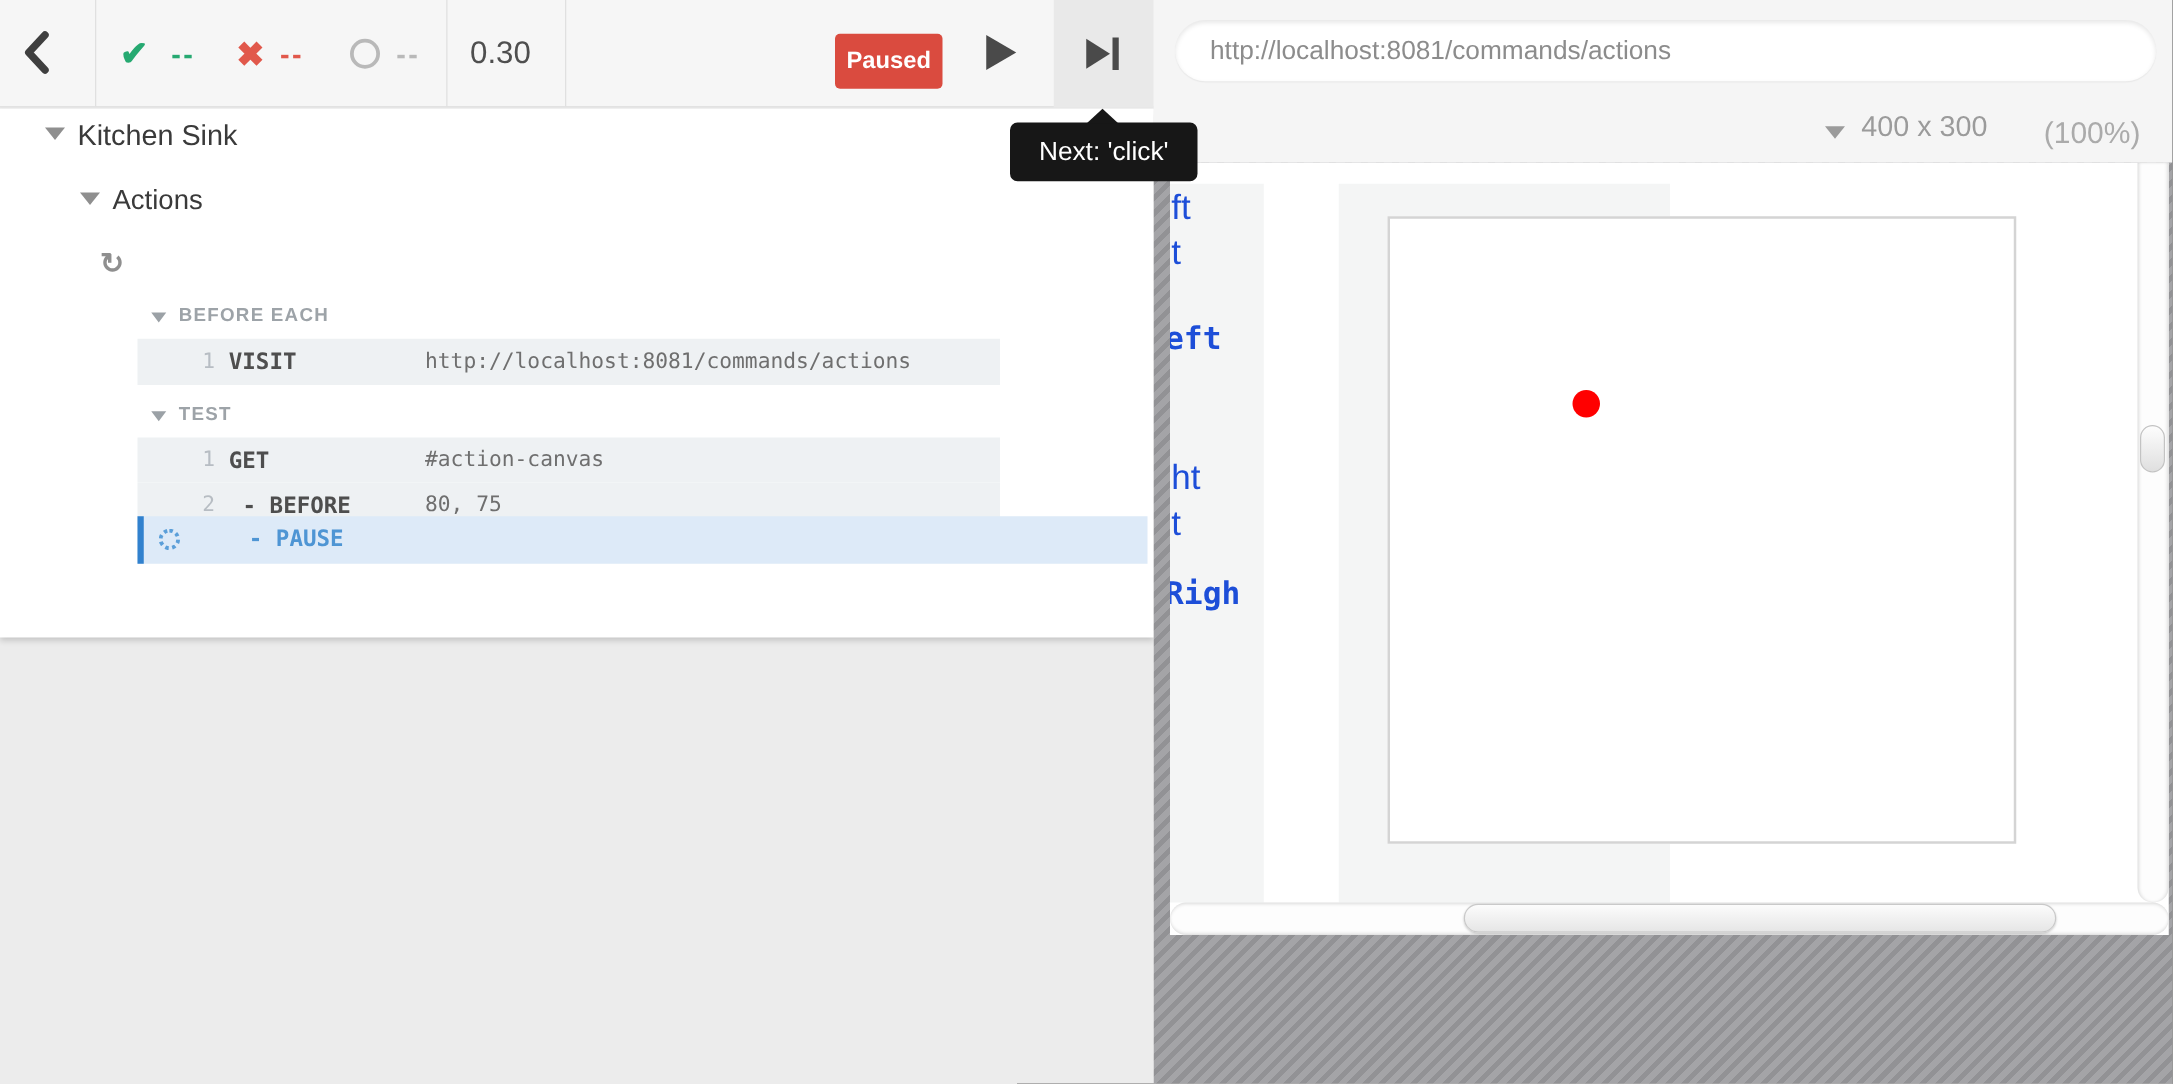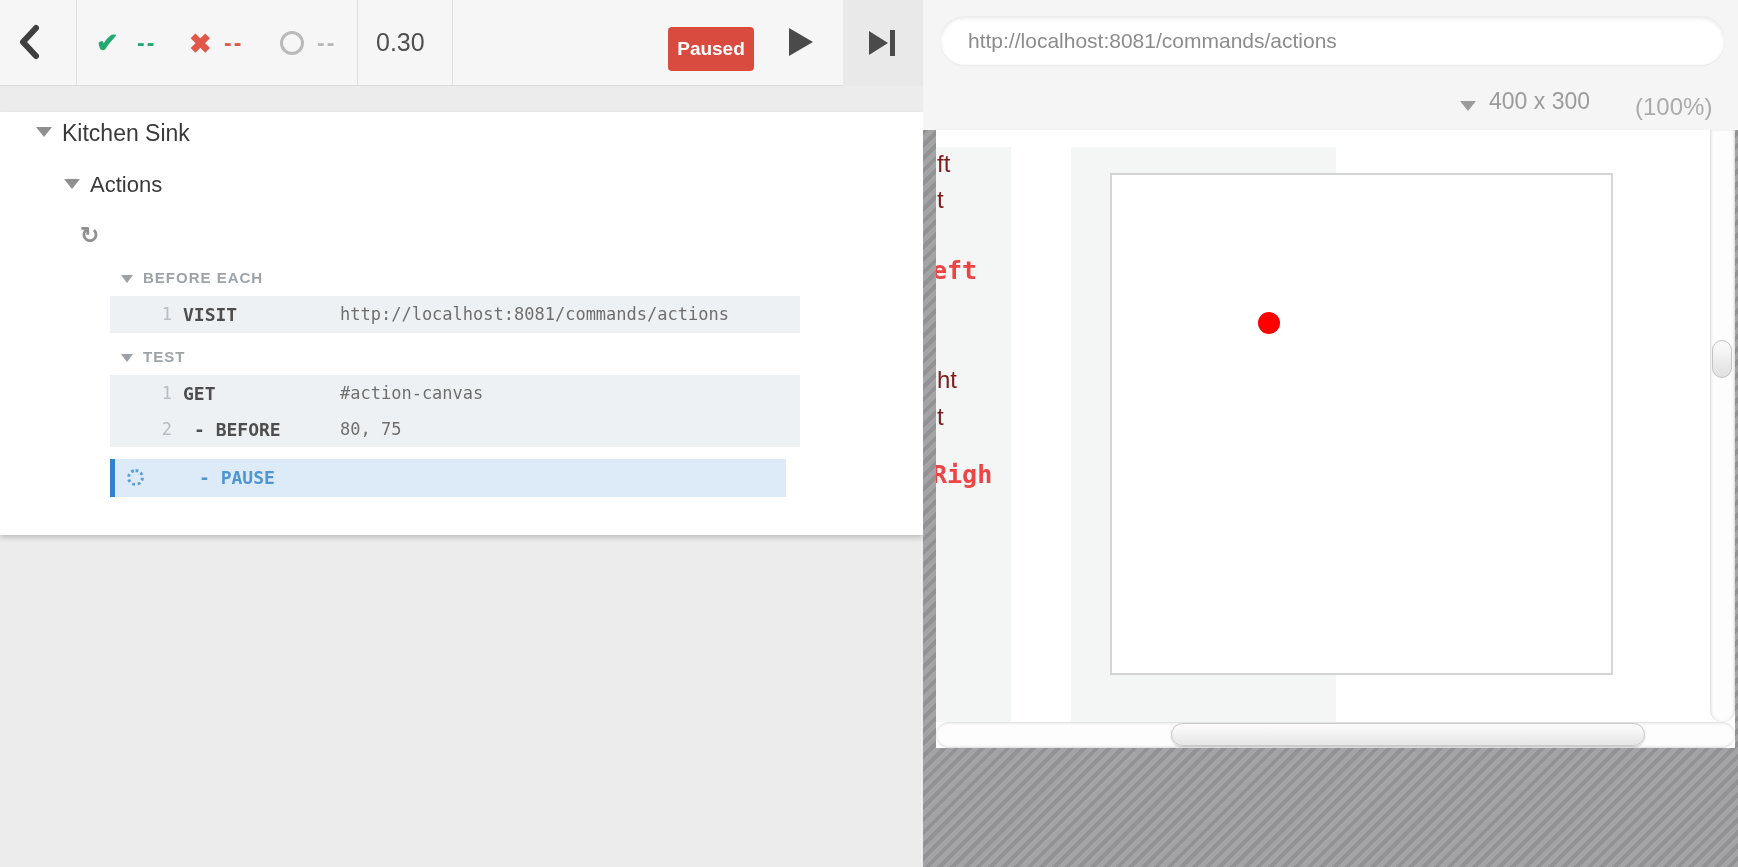--- a/index.html
+++ b/index.html
@@ -29,21 +29,21 @@
     display:flex; align-items:center; justify-content:center; }
   .play-btn { position:absolute; left:789px; top:28px; width:26px; height:30px; cursor:pointer; }
   .play-tri { width:0; height:0; border-left:24px solid #4a4a4a; border-top:14px solid transparent; border-bottom:14px solid transparent; }
   .next-cell { position:absolute; left:843px; top:0; width:80px; height:86px; background:#e9e9e9; cursor:pointer; }
   .next-icon { position:absolute; left:26px; top:30px; display:flex; align-items:center; }
   .next-tri { width:0; height:0; border-left:19px solid #4a4a4a; border-top:12px solid transparent; border-bottom:12px solid transparent; }
   .next-bar { width:5px; height:26px; background:#4a4a4a; margin-left:2px; }
 
   
   .reporter-body { left:0; top:87px; width:923px; height:423px; background:#fff;
-    box-shadow:0 3px 5px rgba(0,0,0,0.18);margin-top:25px; }
+    box-shadow:0 3px 5px rgba(0,0,0,0.18); }
   .caret { width:0; height:0; border-left:8px solid transparent; border-right:8px solid transparent;
     border-top:10px solid #8f8f8f; position:absolute; }
   .caret.small { border-left-width:6px; border-right-width:6px; border-top-width:8px; border-top-color:#9ba1a6; }
   .suite-label { position:absolute; color:#3a3a3a; font-size:23px; }
   .test-title { position:absolute; color:#787878; font-size:20px; }
   .run-spinner { position:absolute; color:#8f8f8f; font-size:23px; font-weight:bold; }
   .section-label { position:absolute; color:#9da3a8; font-size:15px; font-weight:600; letter-spacing:1px; }
   .cmd-row { position:absolute; left:110px; height:37px; background:#eef1f3; font-family:"DejaVu Sans Mono", monospace; }
   .cmd-num  { position:absolute; left:42px; top:8px; width:20px; text-align:right; font-size:17px; color:#b7bdc3; }
   .cmd-name { position:absolute; left:73px; top:8px; font-size:18px; font-weight:bold; color:#4e4e4e; }
@@ -68,22 +68,22 @@
   .vp-caret { position:absolute; left:537px; top:101px; width:0; height:0;
     border-left:8px solid transparent; border-right:8px solid transparent; border-top:10px solid #9b9b9b; cursor:pointer; }
   .vp-size { position:absolute; left:566px; top:88px; font-size:23px; color:#9b9b9b; }
   .vp-zoom { position:absolute; left:712px; top:93px; font-size:24px; color:#ababab; }
 
   
   .aut-stage { left:923px; top:130px; width:815px; height:737px;
     background:repeating-linear-gradient(135deg, #929295 0px, #929295 4px, #a4a4a7 4px, #a4a4a7 9px); }
   .iframe { position:absolute; left:13px; top:0; width:799px; height:618px; background:#fff; overflow:hidden; }
   .code-block { position:absolute; top:17px; height:575px; background:#f4f5f5; }
-  .frag { position:absolute; font-size:24px; color:#7f1d1d; }
-  .frag.navy { color:#ef4444; font-family:"DejaVu Sans Mono", monospace; font-size:25px; font-weight:bold; }
+  .frag { position:absolute; font-size:28px; color:#1d4ed8; }
+  .frag.navy { color:#1d4ed8; font-family:"DejaVu Sans Mono", monospace; font-size:25px; font-weight:bold; }
   .action-canvas { position:absolute; left:174px; top:43px; width:503px; height:502px;
     background:#fff; border:2px solid #d4d4d4; }
   .red-dot { position:absolute; left:146px; top:137px; width:22px; height:22px; border-radius:50%; background:#ff0000; }
   .vtrack { position:absolute; left:774px; top:0; width:25px; height:592px; background:#fdfdfd;
     box-shadow:inset 2px 0 3px -1px rgba(0,0,0,0.15), inset -2px 0 3px -1px rgba(0,0,0,0.15);
     border-bottom-left-radius:12px; border-bottom-right-radius:12px; }
   .vthumb { position:absolute; left:2px; top:210px; width:20px; height:38px; border-radius:10px;
     background:linear-gradient(180deg,#fdfdfd,#dfdfdf); border:1px solid #c3c3c3; }
   .htrack { position:absolute; left:0; top:592px; width:799px; height:26px; background:#fdfdfd;
     border-radius:13px; box-shadow:inset 0 2px 3px -1px rgba(0,0,0,0.15), inset 0 -2px 3px -1px rgba(0,0,0,0.15); }
@@ -160,21 +160,21 @@
       <div class="cmd-name">GET</div>
       <div class="cmd-value">#action-canvas</div>
     </div>
 
     <div class="cmd-row" style="top:299px; width:690px; height:36px">
       <div class="cmd-num">2</div>
       <div class="cmd-name dashed">- BEFORE</div>
       <div class="cmd-value">80, 75</div>
     </div>
 
-    <div class="cmd-row pause-row" style="top:347px; width:676px; height:38px">
+    <div class="cmd-row pause-row" style="top:326px; width:808px; height:38px">
       <div class="pause-spinner"></div>
       <div class="cmd-name dashed">- PAUSE</div>
     </div>
   </div>
 
   <div class="abs aut-header">
     <input class="url-input" type="text" value="http://localhost:8081/commands/actions" style="">
     <div class="vp-caret"></div>
     <div class="vp-size">400 x 300</div>
     <div class="vp-zoom">(100%)</div>
@@ -199,14 +199,18 @@
 
       <div class="vtrack">
         <div class="vthumb"></div>
       </div>
       <div class="htrack">
         <div class="hthumb"></div>
       </div>
     </div>
   </div>
 
+  <div class="abs tooltip">
+    <div class="tooltip-arrow"></div>
+    <span>Next: 'click'</span>
+  </div>
 
 </div>
 
 </body></html>

